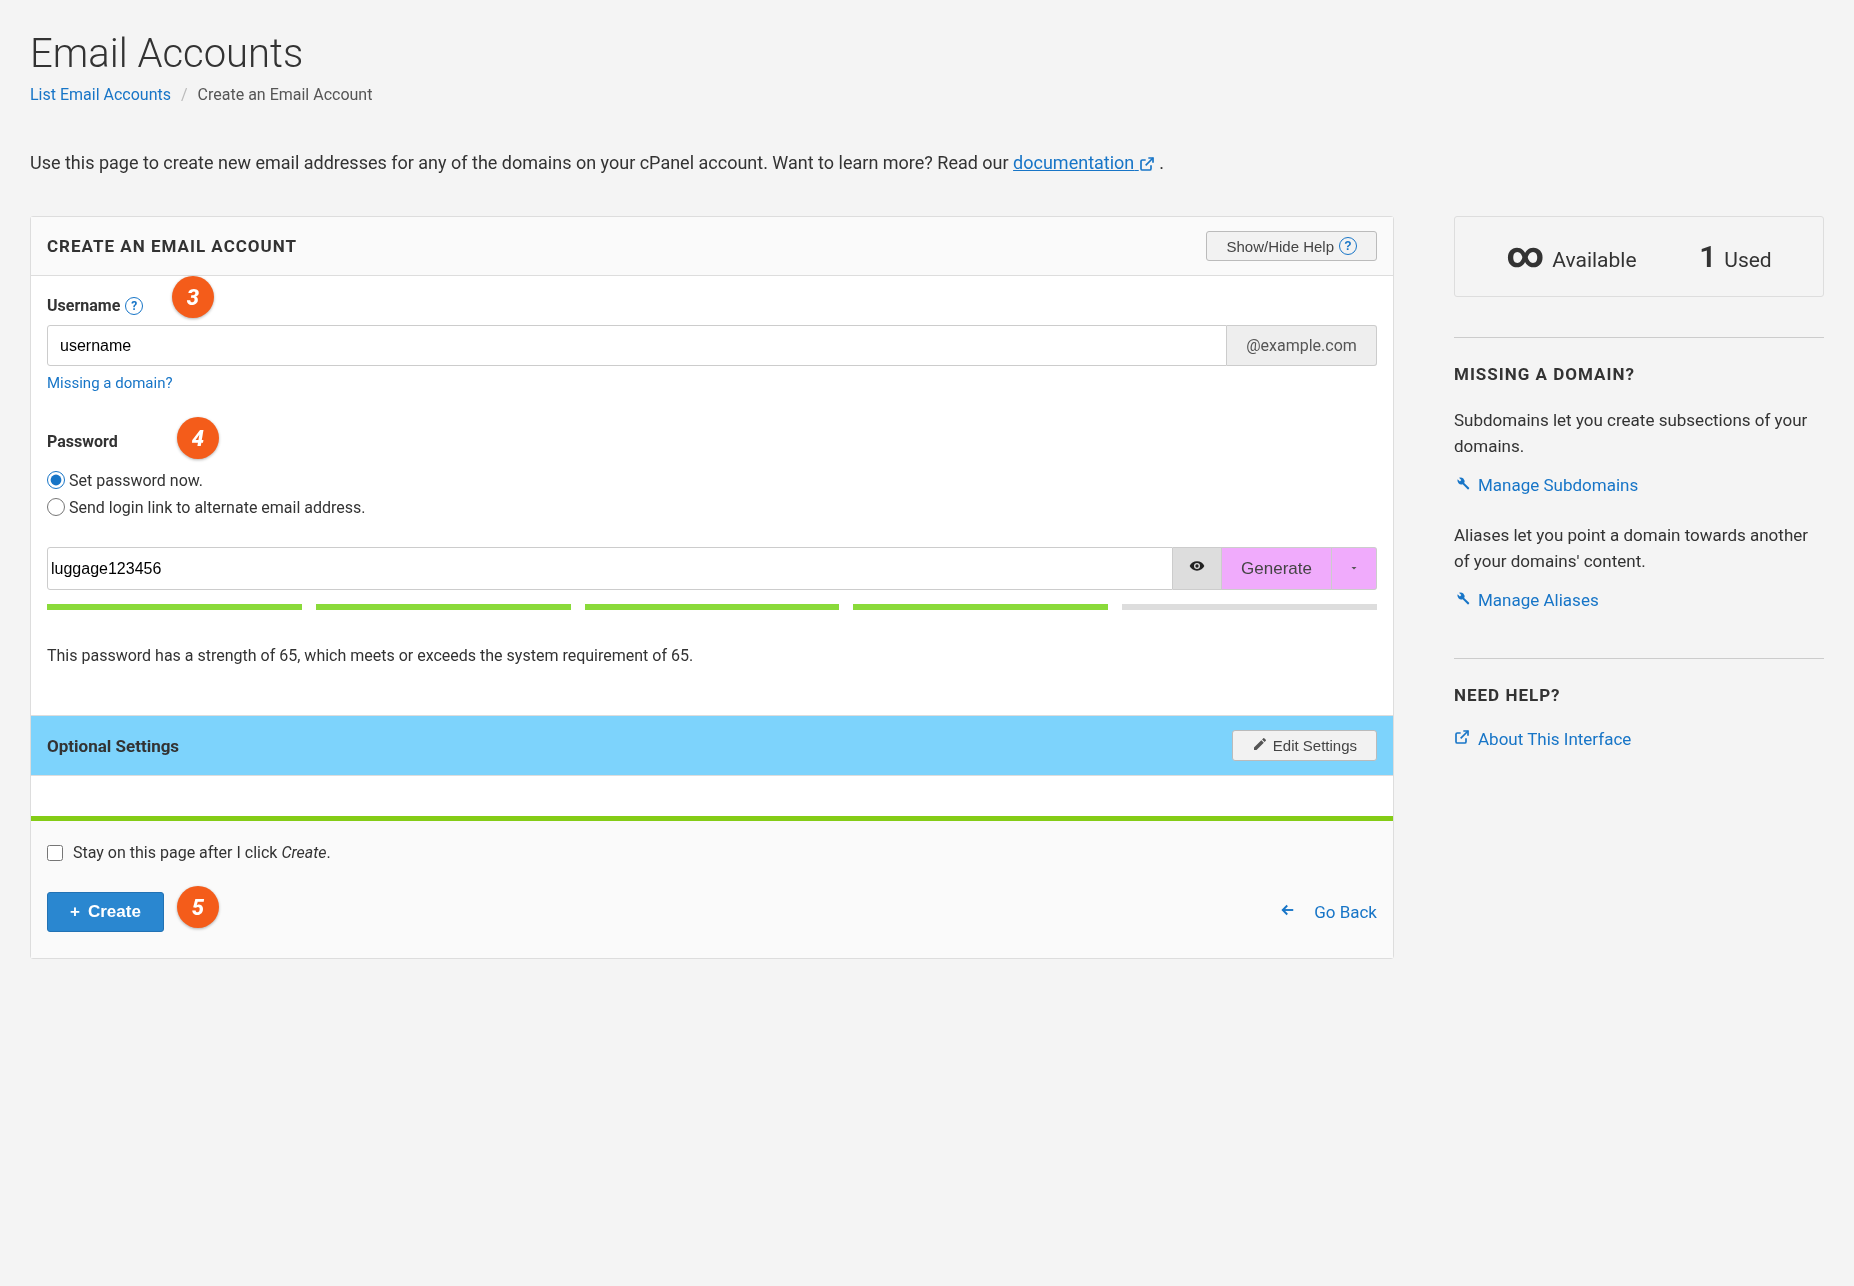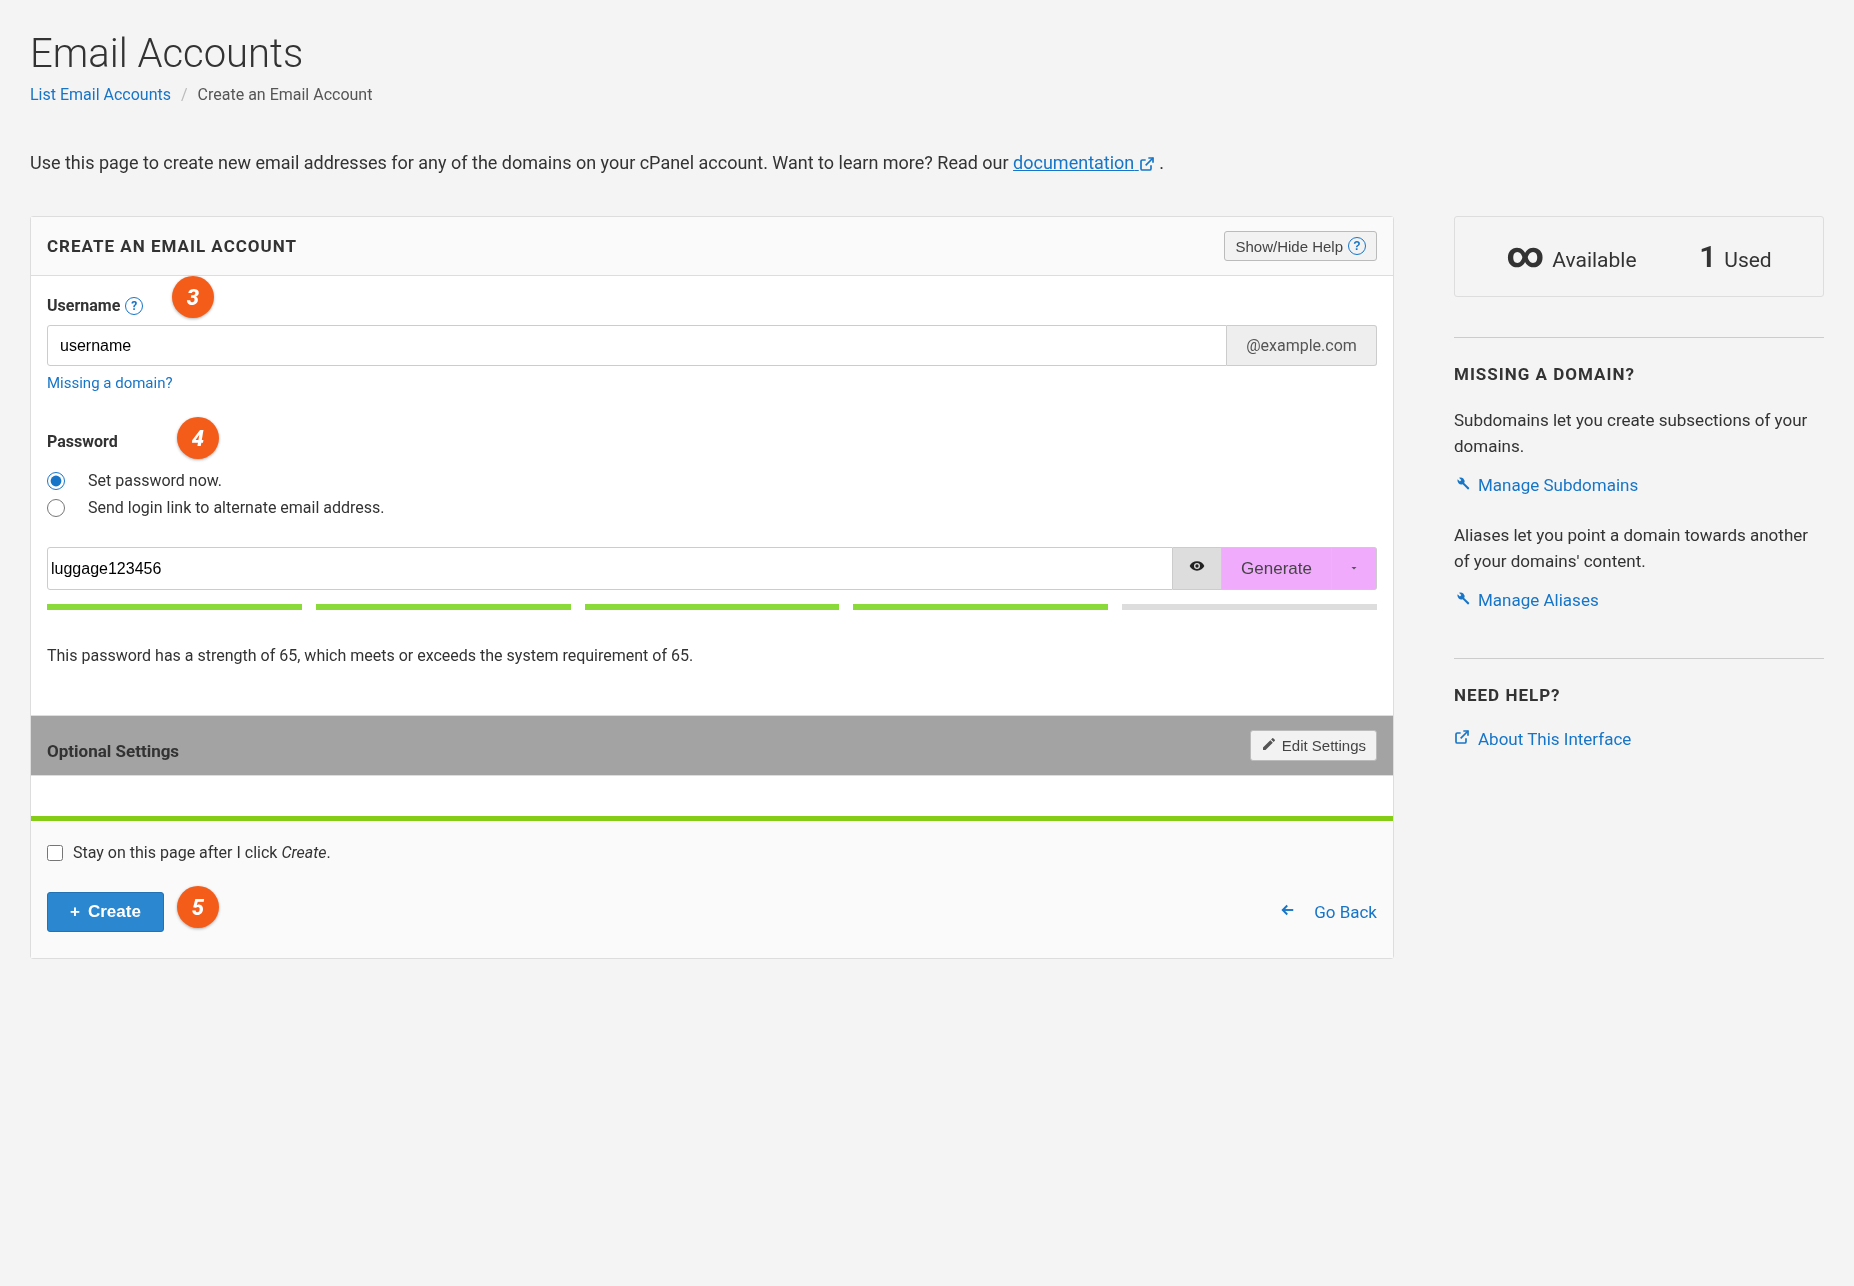--- a/index.html
+++ b/index.html
@@ -45,21 +45,21 @@
   .panel-header h2 {
     font-size: 17px;
     font-weight: 700;
     letter-spacing: 1px;
     text-transform: uppercase;
   }
   .btn-gray {
     background: #f2f2f2;
     border: 1px solid #bbb;
     border-radius: 3px;
-    padding: 5px 10px;
+    padding: 5px 19px;
     font-size: 15px;
     color: #444;
     cursor: pointer;
     display: inline-flex;
     align-items: center;
     gap: 5px;
   }
 
   .panel-body { padding: 20px 16px; }
   .form-row { margin-bottom: 28px; position: relative; }
@@ -85,21 +85,21 @@
     padding: 10px 18px;
     font-size: 16px;
     color: #555;
     border-radius: 0 3px 3px 0;
     display: flex;
     align-items: center;
     min-width: 150px;
     justify-content: center;
   }
   .help-link { color: #1775c7; font-size: 15px; display: inline-block; margin-top: 8px; text-decoration: none; }
-  .radio-row { display: flex; align-items: center; gap: 23px; margin-bottom: 8px; font-size: 16px; }
+  .radio-row { display: flex; gap: 4px; margin-bottom: 8px; font-size: 16px; }
   .radio-row input[type=radio] { width: 18px; height: 18px; accent-color: #1775c7; }
 
   .password-group { display: flex; width: 100%; margin-top: 30px; }
   .password-input {
     flex: 1;
     border: 1px solid #ccc;
     padding: 10px 3px;
     font-size: 16px;
     border-radius: 3px 0 0 3px;
     outline: none;
@@ -118,25 +118,25 @@
   .pw-btn.eye { background: #ddd; }
   .pw-btn.gen { min-width: 110px; justify-content: center; }
   .pw-btn.caret { border-radius: 0 3px 3px 0; }
 
   .strength-bar { display: flex; gap: 14px; margin-top: 14px; }
   .strength-seg { flex: 1; height: 6px; background: #ddd; }
   .strength-seg.on { background: #8ada3a; }
   .strength-text { font-size: 16px; margin-top: 35px; line-height: 1.4; }
 
   .optional-row {
-    display: flex; justify-content: space-between; align-items: flex-end;
+    display: flex; justify-content: space-between; align-items: center;
     padding: 14px 16px;
     border-top: 1px solid #ddd;
     border-bottom: 1px solid #ddd;
-    background: #a3a3a3;
+    background: #7dd3fc;
   }
   .optional-row .lbl { font-weight: 700; font-size: 17px; }
 
   .submit-area {
     padding: 22px 16px 26px 16px;
     background: #fafafa;
     border-top: 5px solid #84cc16;
   }
   .stay-row { display: flex; align-items: center; gap: 10px; margin-bottom: 30px; font-size: 16px; }
   .stay-row input[type=checkbox] { width: 16px; height: 16px; }

